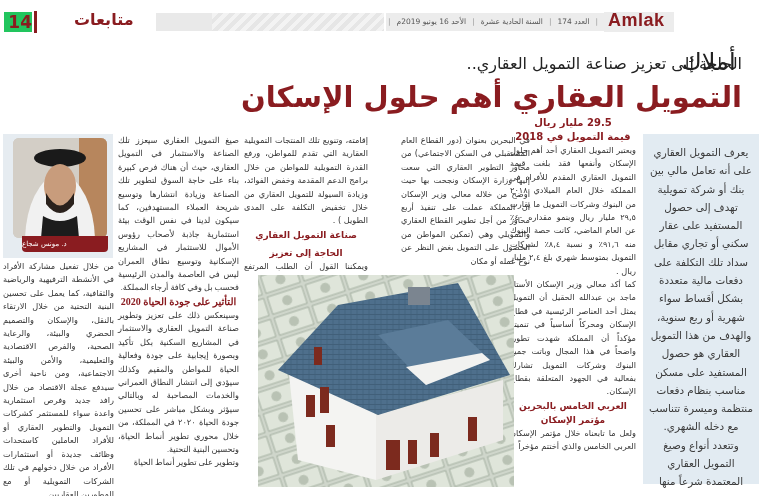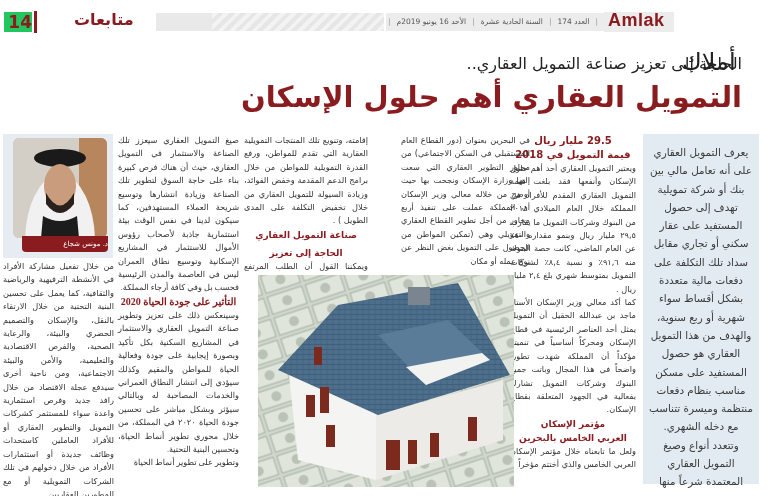--- a/index.html
+++ b/index.html
@@ -29,31 +29,31 @@
   
   .col { direction:rtl; text-align:justify; font-size:8.2px; line-height:13.4px; color:#333; }
   .col p { margin:0; }
   .col .sub { color:#8a1c20; text-align:center; font-size:9px; line-height:14px; font-weight:bold; }
   .col .sub.big { font-size:10px; }
 
   .sidebar-box { left:643px; top:134px; width:116px; height:350px; background:#e2ebf2; }
   .sidebar-text { left:649px; top:143px; width:104px; font-size:10.4px; line-height:18.3px;
                   color:#3a3a3a; text-align:center; }
 
-  .col1 { left:510px; top:134px; width:126px; }
+  .col1 { left:510px; top:116px; width:126px; }
   .col2 { left:373px; top:134px; width:129px;margin-left:28px; }
   .col3 { left:244px; top:134px; width:124px; }
   .col4 { left:118px; top:134px; width:121px;font-family:Liberation Serif, serif; }
   .col5 { left:3px; top:260px; width:111px; }
 
   .photo-box { left:3px; top:134px; width:110px; height:124px; background:#e6ecf1; }
   .photo { left:13px; top:138px; width:94px; height:100px; border-radius:6px; overflow:hidden;
            background:linear-gradient(90deg,#c9c6c0 0%,#dcd7cf 50%,#b88f6a 80%,#a77c58 100%); }
   .caption { left:22px; top:236px; width:86px; height:16px; background:#8a1c20; color:#fff;
-             font-size:7px; line-height:16px; text-align:right; direction:rtl; border-radius:0 0 4px 4px; }
+             font-size:7px; line-height:16px; text-align:left; direction:rtl; border-radius:0 0 4px 4px; }
 
   .house-img { left:258px; top:275px; width:256px; height:212px; overflow:hidden; background:#c8cfc6; }
 </style>
 </head>
 <body>
 
 <div class="abs page-num">14</div>
 <div class="abs page-rule"></div>
 <div class="abs section-title">متابعات</div>
 <div class="abs pattern">
@@ -76,22 +76,22 @@
 <div class="abs headline">التمويل العقاري أهم حلول الإسكان</div>
 
 <div class="abs sidebar-box"></div>
 <div class="abs col sidebar-text">يعرف التمويل العقاري على أنه تعامل مالي بين بنك أو شركة تمويلية تهدف إلى حصول المستفيد على عقار سكني أو تجاري مقابل سداد تلك التكلفة على دفعات مالية متعددة بشكل أقساط سواء شهرية أو ربع سنوية، والهدف من هذا التمويل العقاري هو حصول المستفيد على مسكن مناسب بنظام دفعات منتظمة وميسرة تتناسب مع دخله الشهري. وتتعدد أنواع وصيغ التمويل العقاري المعتمدة شرعاً منها الإجارة والمرابحة والاستصناع وما إلى ذلك من صيغ أخرى.</div>
 
 <div class="abs col col1">
   <p class="sub big">29.5 مليار ريال</p>
   <p class="sub big">قيمة التمويل في 2018</p>
   <p>ويعتبر التمويل العقاري أحد أهم حلول الإسكان وأنفعها فقد بلغت قيمة التمويل العقاري المقدم للأفراد في المملكة خلال العام الميلادي ٢٠١٨ من البنوك وشركات التمويل ما يقارب ٢٩,٥ مليار ريال وبنمو مقداره ٤٠٪ عن العام الماضي، كانت حصة البنوك منه ٩١,٦٪ و نسبة ٨,٤٪ لشركات التمويل بمتوسط شهري بلغ ٢,٤ مليار ريال .</p>
   <p>كما أكد معالي وزير الإسكان الأستاذ ماجد بن عبدالله الحقيل أن التمويل يمثل أحد العناصر الرئيسية في قطاع الإسكان ومحركاً أساسياً في تنميته مؤكداً أن المملكة شهدت تطوراً واضحاً في هذا المجال وباتت جميع البنوك وشركات التمويل تشارك بفعالية في الجهود المتعلقة بقطاع الإسكان.</p>
+  <p class="sub">العربي الخامس بالبحرين</p>
   <p class="sub">مؤتمر الإسكان</p>
-  <p class="sub">العربي الخامس بالبحرين</p>
   <p>ولعل ما تابعناه خلال مؤتمر الإسكان العربي الخامس والذي أختتم مؤخراً</p>
 </div>
 
 <div class="abs col col2">
   <p>في البحرين بعنوان (دور القطاع العام المستقبلي في السكن الاجتماعي) من محاور التطوير العقاري التي سعت إليها وزارة الإسكان ونجحت بها حيث أوضح من خلاله معالي وزير الإسكان أن المملكة عملت على تنفيذ أربع محاور من أجل تطوير القطاع العقاري والتمويلي وهي (تمكين المواطن من الحصول على التمويل بغض النظر عن نوع عمله أو مكان</p>
 </div>
 
 <div class="abs col col3">
   <p>إقامته، وتنويع تلك المنتجات التمويلية العقارية التي تقدم للمواطن، ورفع القدرة التمويلية للمواطن من خلال برامج الدعم المقدمة وخفض الفوائد، وزيادة السيولة للتمويل العقاري من خلال تخفيض التكلفة على المدى الطويل ) .</p>
   <p class="sub">صناعة التمويل العقاري</p>

